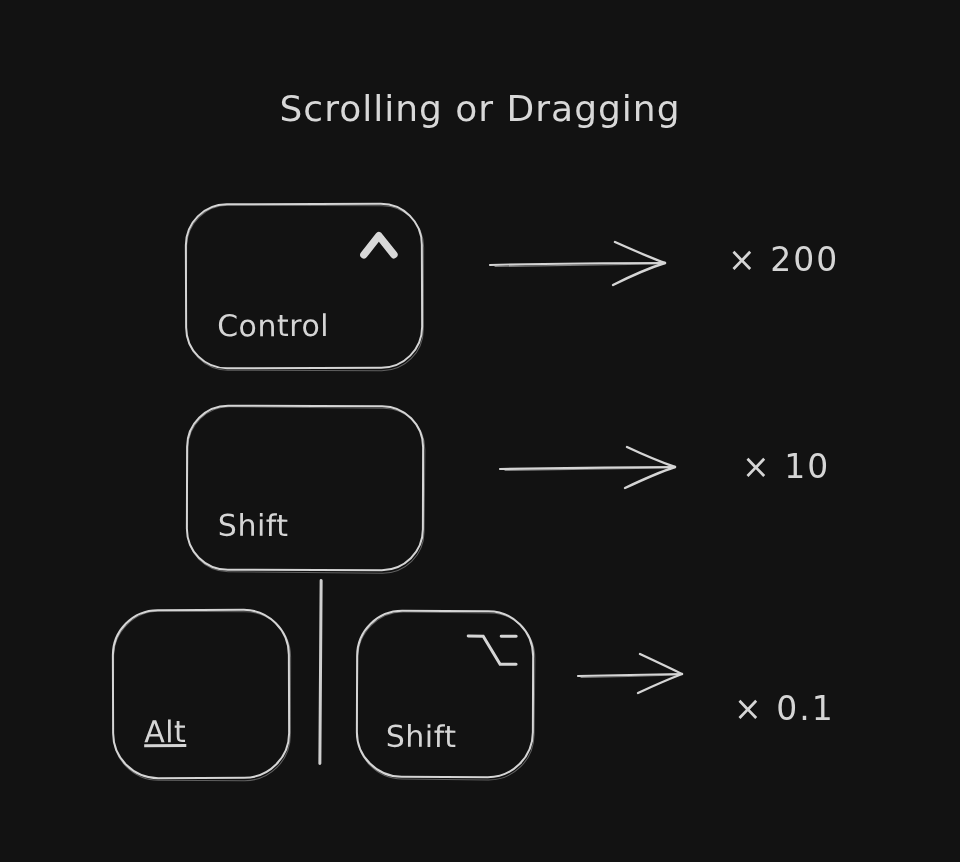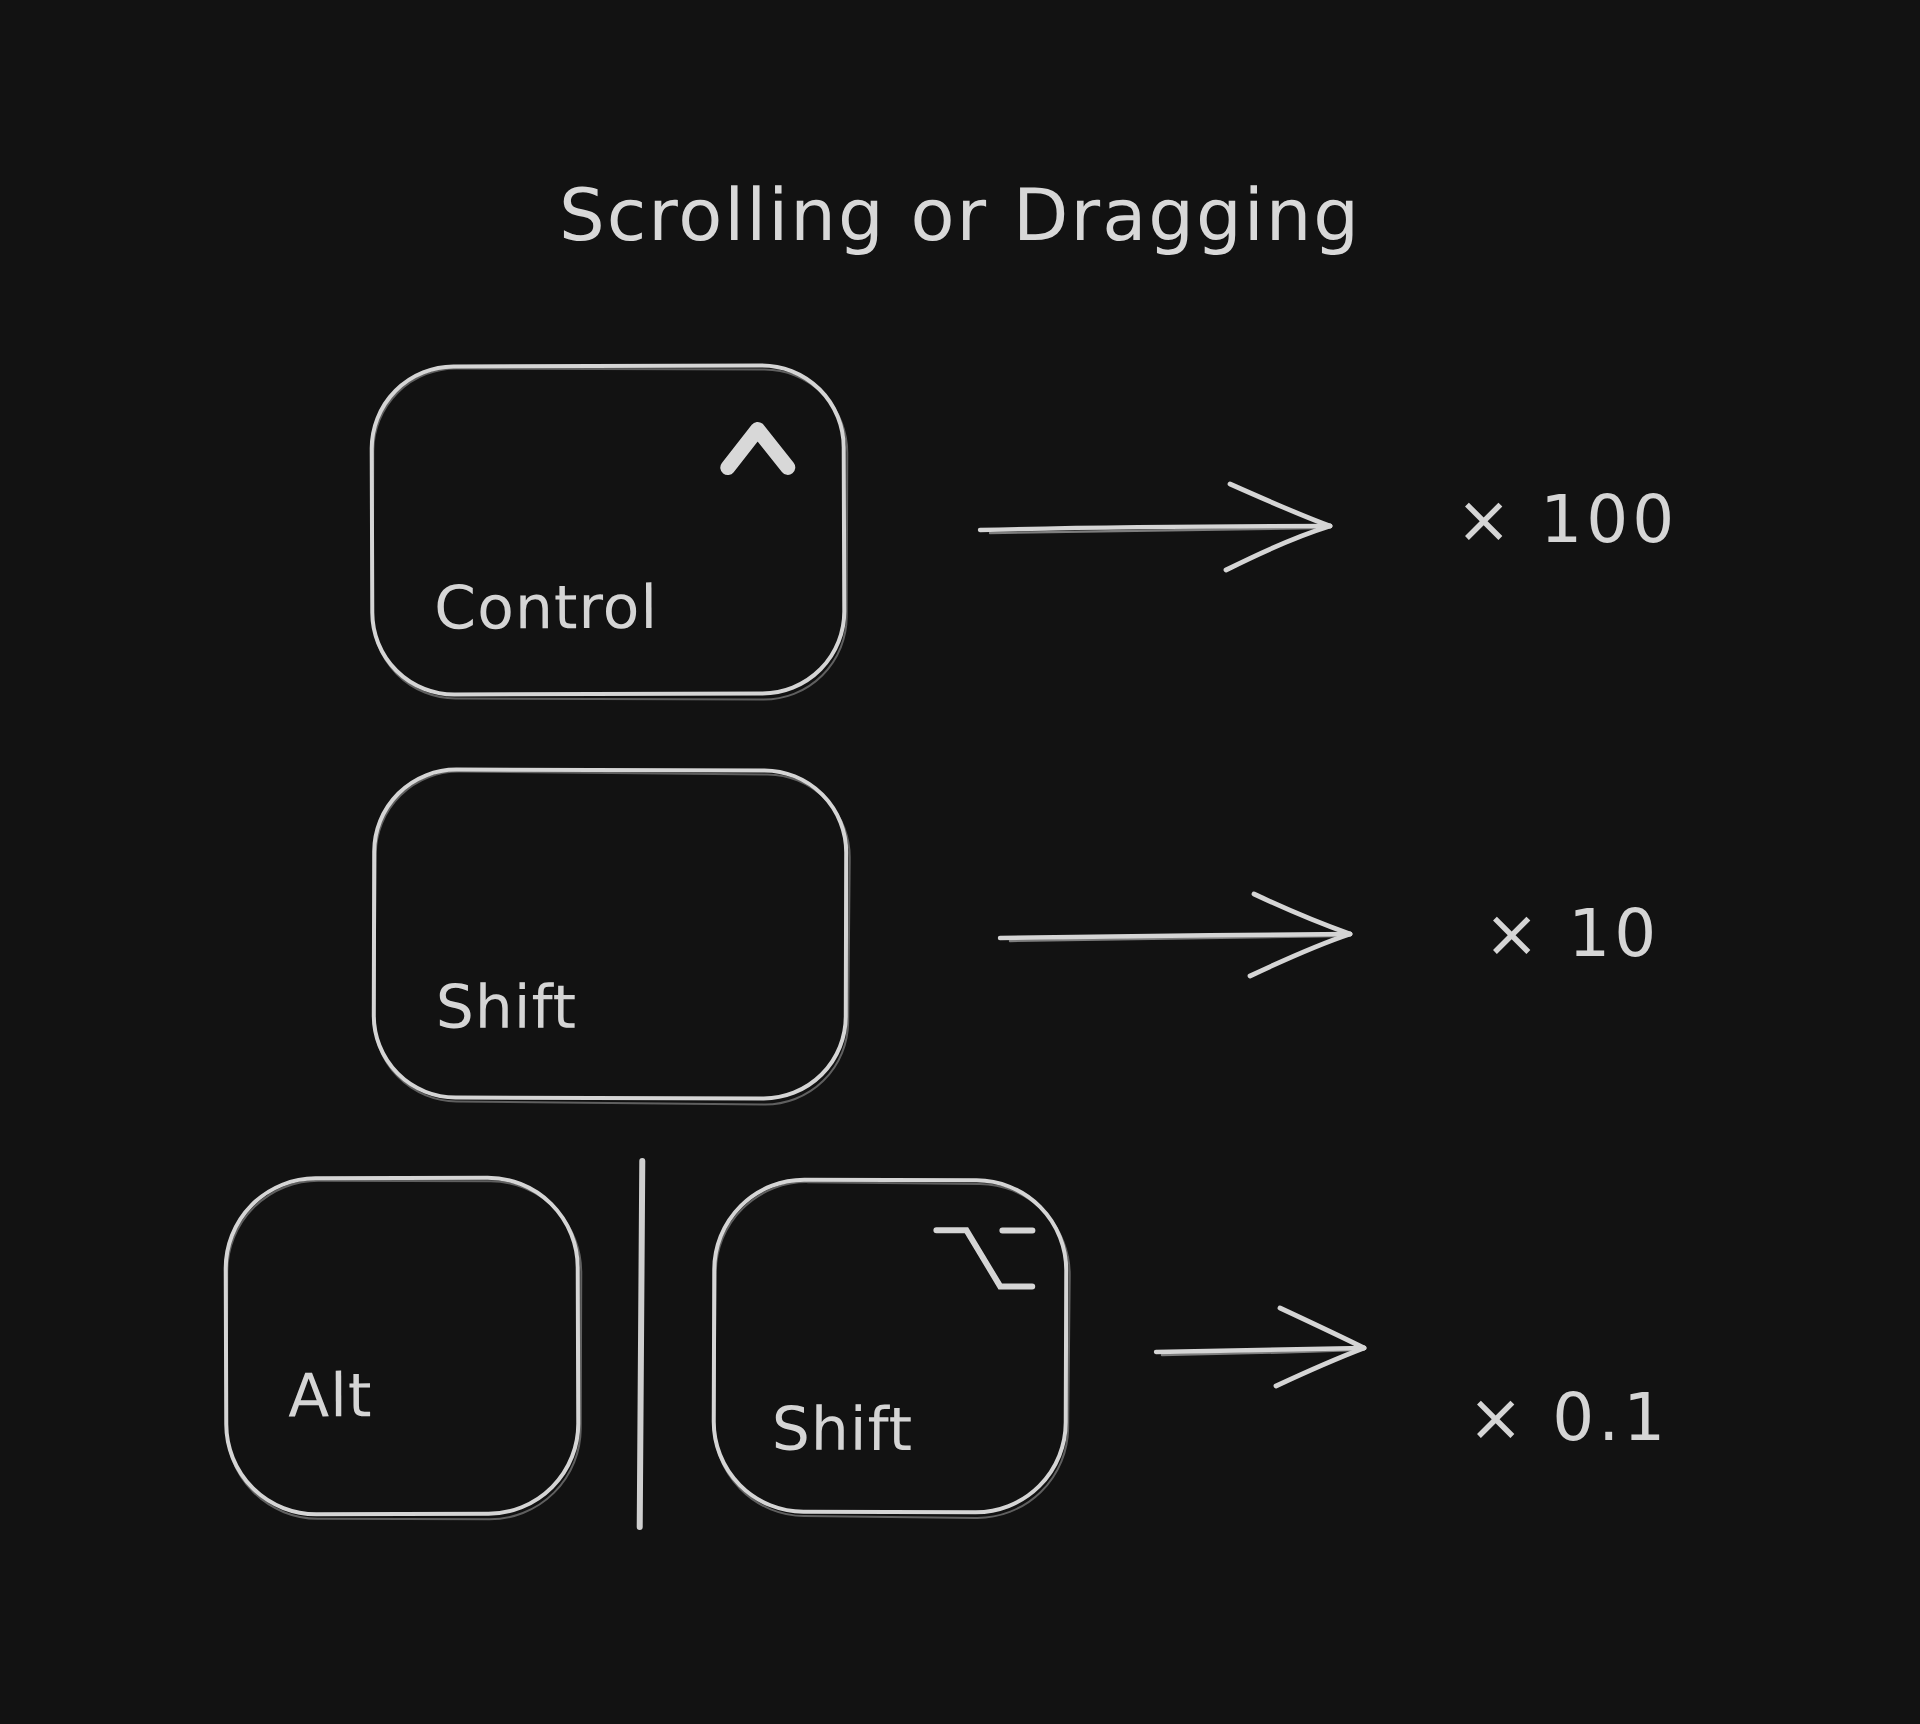--- a/index.html
+++ b/index.html
@@ -26,20 +26,21 @@
     font-size: 36px;
     font-weight: 500;
     letter-spacing: 1px;
     color: #d8d8d8;
   }
   .key {
     position: absolute;
     border: 2.5px solid #d5d5d5;
     background: transparent;
     box-sizing: border-box;
+    margin-top: 21px;
   }
   
   .key::after {
     content: "";
     position: absolute;
     inset: -2px;
     border: 1.5px solid rgba(213,213,213,0.40);
     border-radius: inherit;
     transform: rotate(0.4deg) translate(1px, 2px);
     pointer-events: none;
@@ -71,21 +72,21 @@
   .key-label {
     position: absolute;
     font-size: 30px;
     font-weight: 500;
     color: #d5d5d5;
     letter-spacing: 0.5px;
     white-space: nowrap;
   }
   .key-control .key-label { left: 30px; bottom: 24px; }
   .key-shift   .key-label { left: 30px; bottom: 26px; }
-  .key-alt     .key-label { left: 30px; bottom: 40px; }
+  .key-alt     .key-label { left: 30px; bottom: 28px; text-decoration: underline; }
   .key-option  .key-label { left: 28px; bottom: 22px; }
 
   .key-symbol-svg {
     position: absolute;
     display: block;
   }
   .caret-svg  { right: 20px; top: 22px; }
   .option-svg { right: 13px; top: 17px; }
 
   .divider {
@@ -130,21 +131,21 @@
     <span class="key-label">Control</span>
   </div>
 
   <svg class="arrow arrow-1" width="190" height="58" viewBox="0 0 190 58">
     <path d="M3 31 C 60 29.5, 120 29, 178 29" fill="none" stroke="#d5d5d5" stroke-width="2.2" stroke-linecap="round"></path>
     <path d="M8 32.5 C 70 31.5, 130 30.5, 172 30" fill="none" stroke="#d5d5d5" stroke-width="1.2" stroke-linecap="round" opacity="0.55"></path>
     <path d="M128 8 C 146 16, 164 24, 178 29" fill="none" stroke="#d5d5d5" stroke-width="2.4" stroke-linecap="round"></path>
     <path d="M126 51 C 144 42, 162 34, 178 29" fill="none" stroke="#d5d5d5" stroke-width="2.4" stroke-linecap="round"></path>
   </svg>
 
-  <div class="multiplier m-1">× 100</div>
+  <div class="multiplier m-1">× 200</div>
 
   <div class="key key-shift">
     <span class="key-label">Shift</span>
   </div>
 
   <svg class="arrow arrow-2" width="190" height="58" viewBox="0 0 190 58">
     <path d="M3 31 C 60 30, 120 29.5, 178 29" fill="none" stroke="#d5d5d5" stroke-width="2.2" stroke-linecap="round"></path>
     <path d="M8 32.5 C 70 32, 130 31, 172 30" fill="none" stroke="#d5d5d5" stroke-width="1.2" stroke-linecap="round" opacity="0.55"></path>
     <path d="M130 9 C 147 17, 164 24, 178 29" fill="none" stroke="#d5d5d5" stroke-width="2.4" stroke-linecap="round"></path>
     <path d="M128 50 C 145 42, 163 34, 178 29" fill="none" stroke="#d5d5d5" stroke-width="2.4" stroke-linecap="round"></path>

